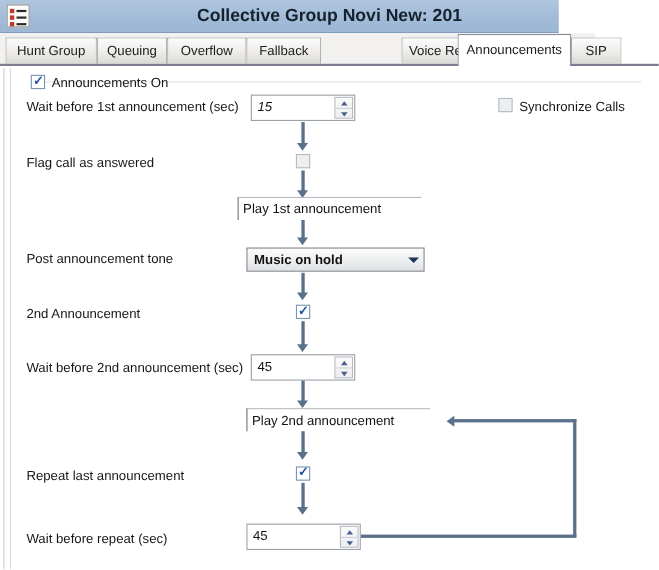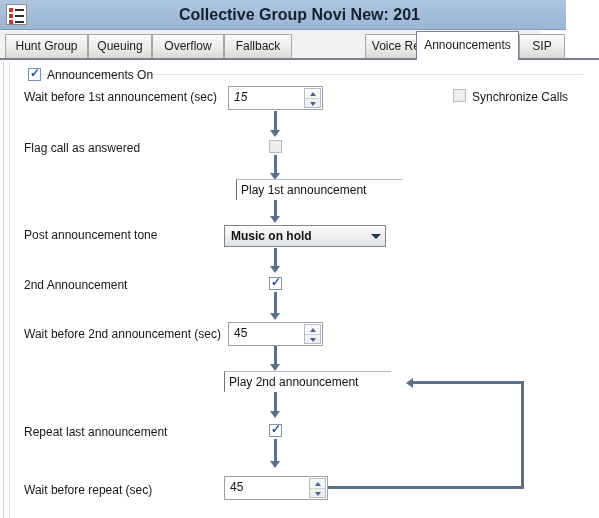--- a/index.html
+++ b/index.html
@@ -16,21 +16,21 @@
     width: 599px;
     height: 518px;
     overflow: hidden;
     background: #ffffff;
   }
 
   
   .titlebar {
     position: absolute;
     left: 0; top: 0;
-    width: 566px; height: 30px;
+    width: 508px; height: 30px;
     background: linear-gradient(to bottom, #afc6de 0%, #a2bcd8 55%, #9bb6d4 100%);
     border-bottom: 1px solid #7f9bbd;
     box-sizing: border-box;
   }
   .title-icon {
     position: absolute;
     left: 6px; top: 4px;
     width: 21px; height: 21px;
     background: #fdfdfd;
     border: 1px solid #8d8d8d;
@@ -326,21 +326,21 @@
 
   <div class="vline" style="left:274px; top:111px; height:22px;"></div>
   <div class="arrowhead-dn" style="left:270px; top:130px;"></div>
 
   <div class="lbl" style="left:24px; top:141px;">Flag call as answered</div>
   <div class="cbox disabled" style="left:269px; top:140px;"></div>
 
   <div class="vline" style="left:274px; top:155px; height:22px;"></div>
   <div class="arrowhead-dn" style="left:270px; top:173px;"></div>
 
-  <div class="flowbox" style="left:236px; top:179px; width:167px;text-align:right;">
+  <div class="flowbox" style="left:216px; top:179px; width:167px;text-align:right;">
     <span class="ftext">Play 1st announcement</span>
   </div>
 
   <div class="vline" style="left:274px; top:200px; height:20px;"></div>
   <div class="arrowhead-dn" style="left:270px; top:216px;"></div>
 
   <div class="lbl" style="left:24px; top:228px;">Post announcement tone</div>
   <div class="combo" style="left:224px; top:225px; width:162px;font-weight:bold;">
     <span class="cval">Music on hold</span>
     <span class="cbtn"></span>

